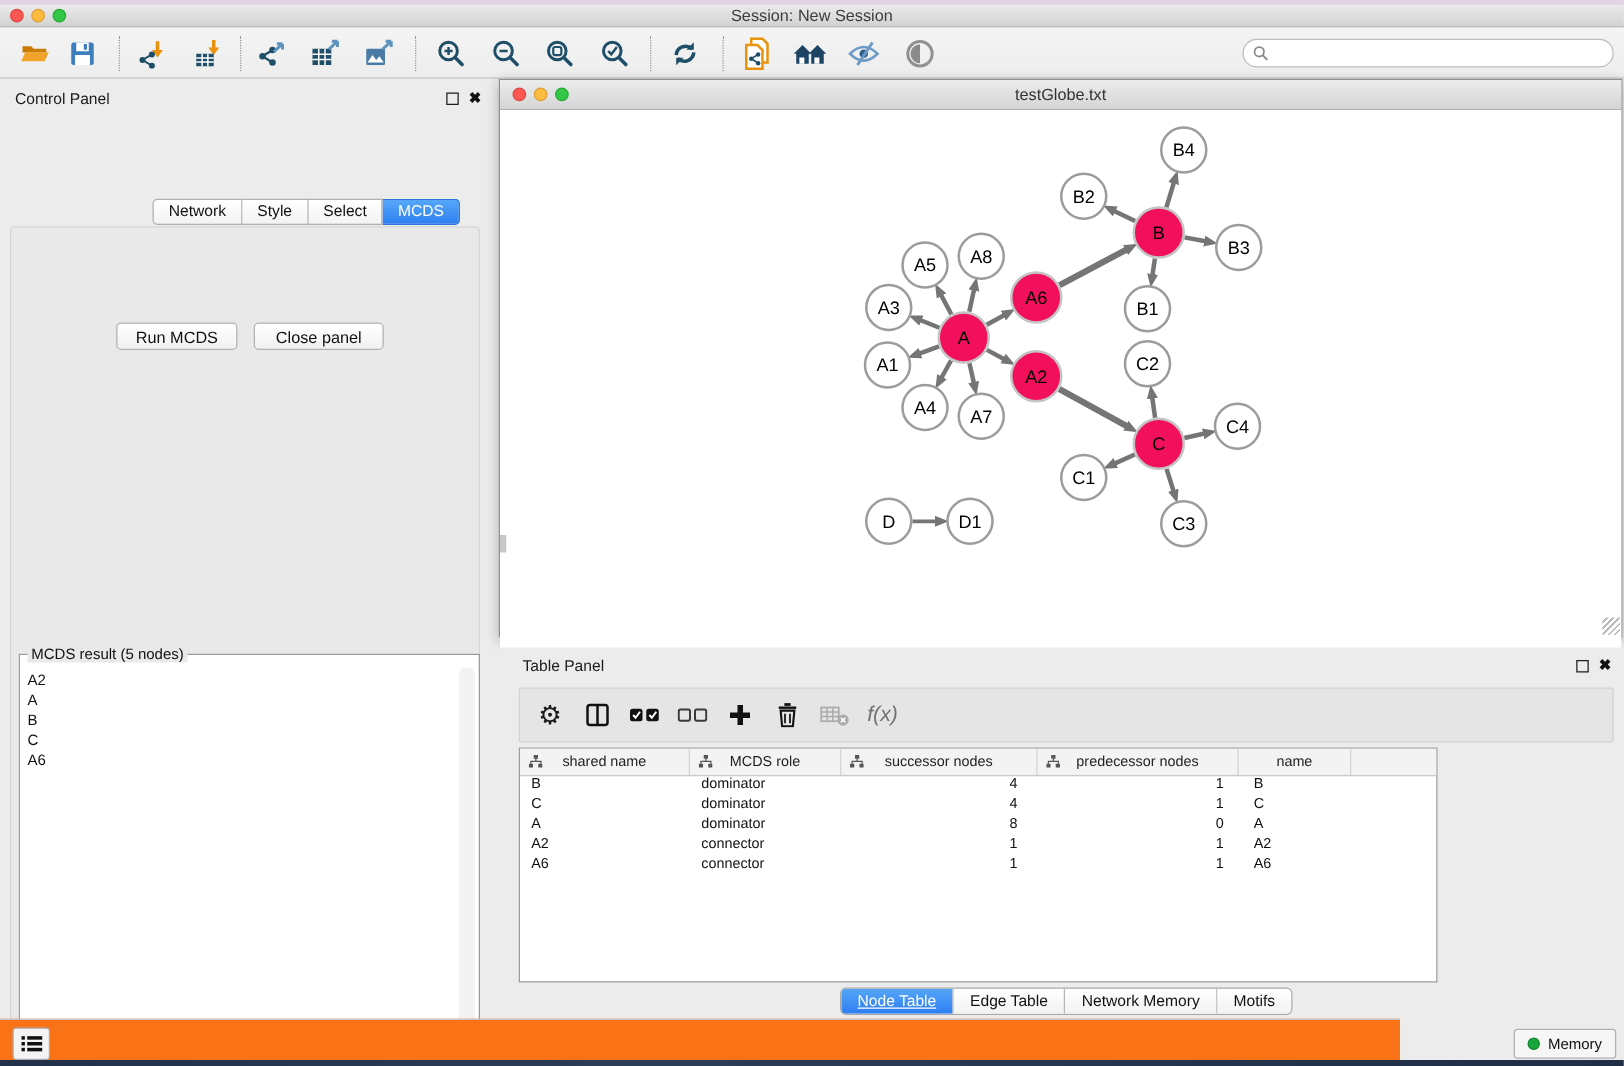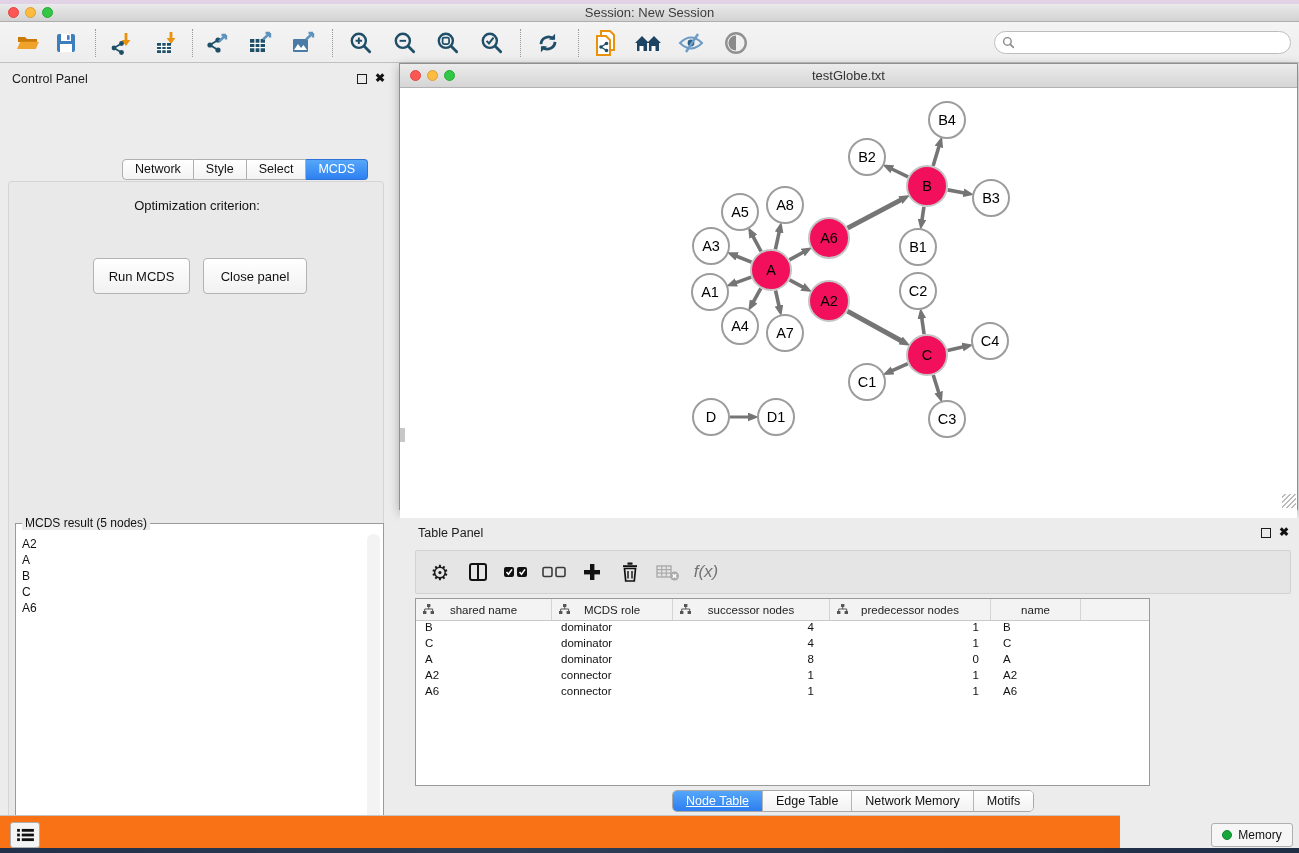--- a/index.html
+++ b/index.html
@@ -42,21 +42,21 @@
     border:1px solid #d5d5d5; border-radius:4px; }
   #opt-label { left:0; top:16px; width:376px; text-align:center; font-size:13px; color:#111; }
   #criterion-select { left:35px; top:38px; width:313px; height:23px; background:#fff;
     border:1px solid #a9a9a9; border-radius:4px; font-size:13px; color:#111;
     display:flex; align-items:center; padding-left:8px; }
   #criterion-stepper { right:1px; top:1px; width:19px; height:19px; border-radius:3px;
     background:linear-gradient(#74b0f6,#3f86f0); display:flex; flex-direction:column;
     align-items:center; justify-content:center; gap:2px; }
   .chev-up { width:0; height:0; border-left:4px solid transparent; border-right:4px solid transparent; border-bottom:5px solid #fff; }
   .chev-dn { width:0; height:0; border-left:4px solid transparent; border-right:4px solid transparent; border-top:5px solid #fff; }
-  .btn { height:36px; background:linear-gradient(#ffffff,#f1f1f1); border:1px solid #b3b3b3;
+  .btn { height:22px; background:linear-gradient(#ffffff,#f1f1f1); border:1px solid #b3b3b3;
     border-radius:4px; font-size:13px; color:#111; display:flex; align-items:center; justify-content:center; }
   #run-btn { left:84px; top:76px; width:97px; }
   #closep-btn { left:194px; top:76px; width:104px; }
 
   #result-box { left:6px; top:341px; width:369px; height:338px; background:#fff; border:1px solid #9a9a9a; }
   #result-title { left:6px; top:-8px; padding:0 3px; background:#e9e9e9; font-size:12px; color:#111; }
   #result-list { left:6px; top:12px; font-size:12px; color:#111; }
   #result-list .ritem { height:16px; line-height:16px; }
   #result-scroll { right:3px; top:10px; width:13px; height:322px; background:#f3f3f3; border-radius:6px; }
 
@@ -265,21 +265,20 @@
   <div class="close-ic abs" style="left:375px; top:10px">✖</div>
 
   <div id="cp-tabs" class="abs">
     <div class="cp-tab first">Network</div>
     <div class="cp-tab">Style</div>
     <div class="cp-tab">Select</div>
     <div class="cp-tab last sel">MCDS</div>
   </div>
 
   <div id="cp-content" class="abs">
-    <div id="opt-label" class="abs">Optimization criterion:</div>
     <div id="run-btn" class="btn abs">Run MCDS</div>
     <div id="closep-btn" class="btn abs">Close panel</div>
 
     <div id="result-box" class="abs">
       <div id="result-title" class="abs">MCDS result (5 nodes)</div>
       <div id="result-list" class="abs">
           <div class="ritem">A2</div>
           <div class="ritem">A</div>
           <div class="ritem">B</div>
           <div class="ritem">C</div>

